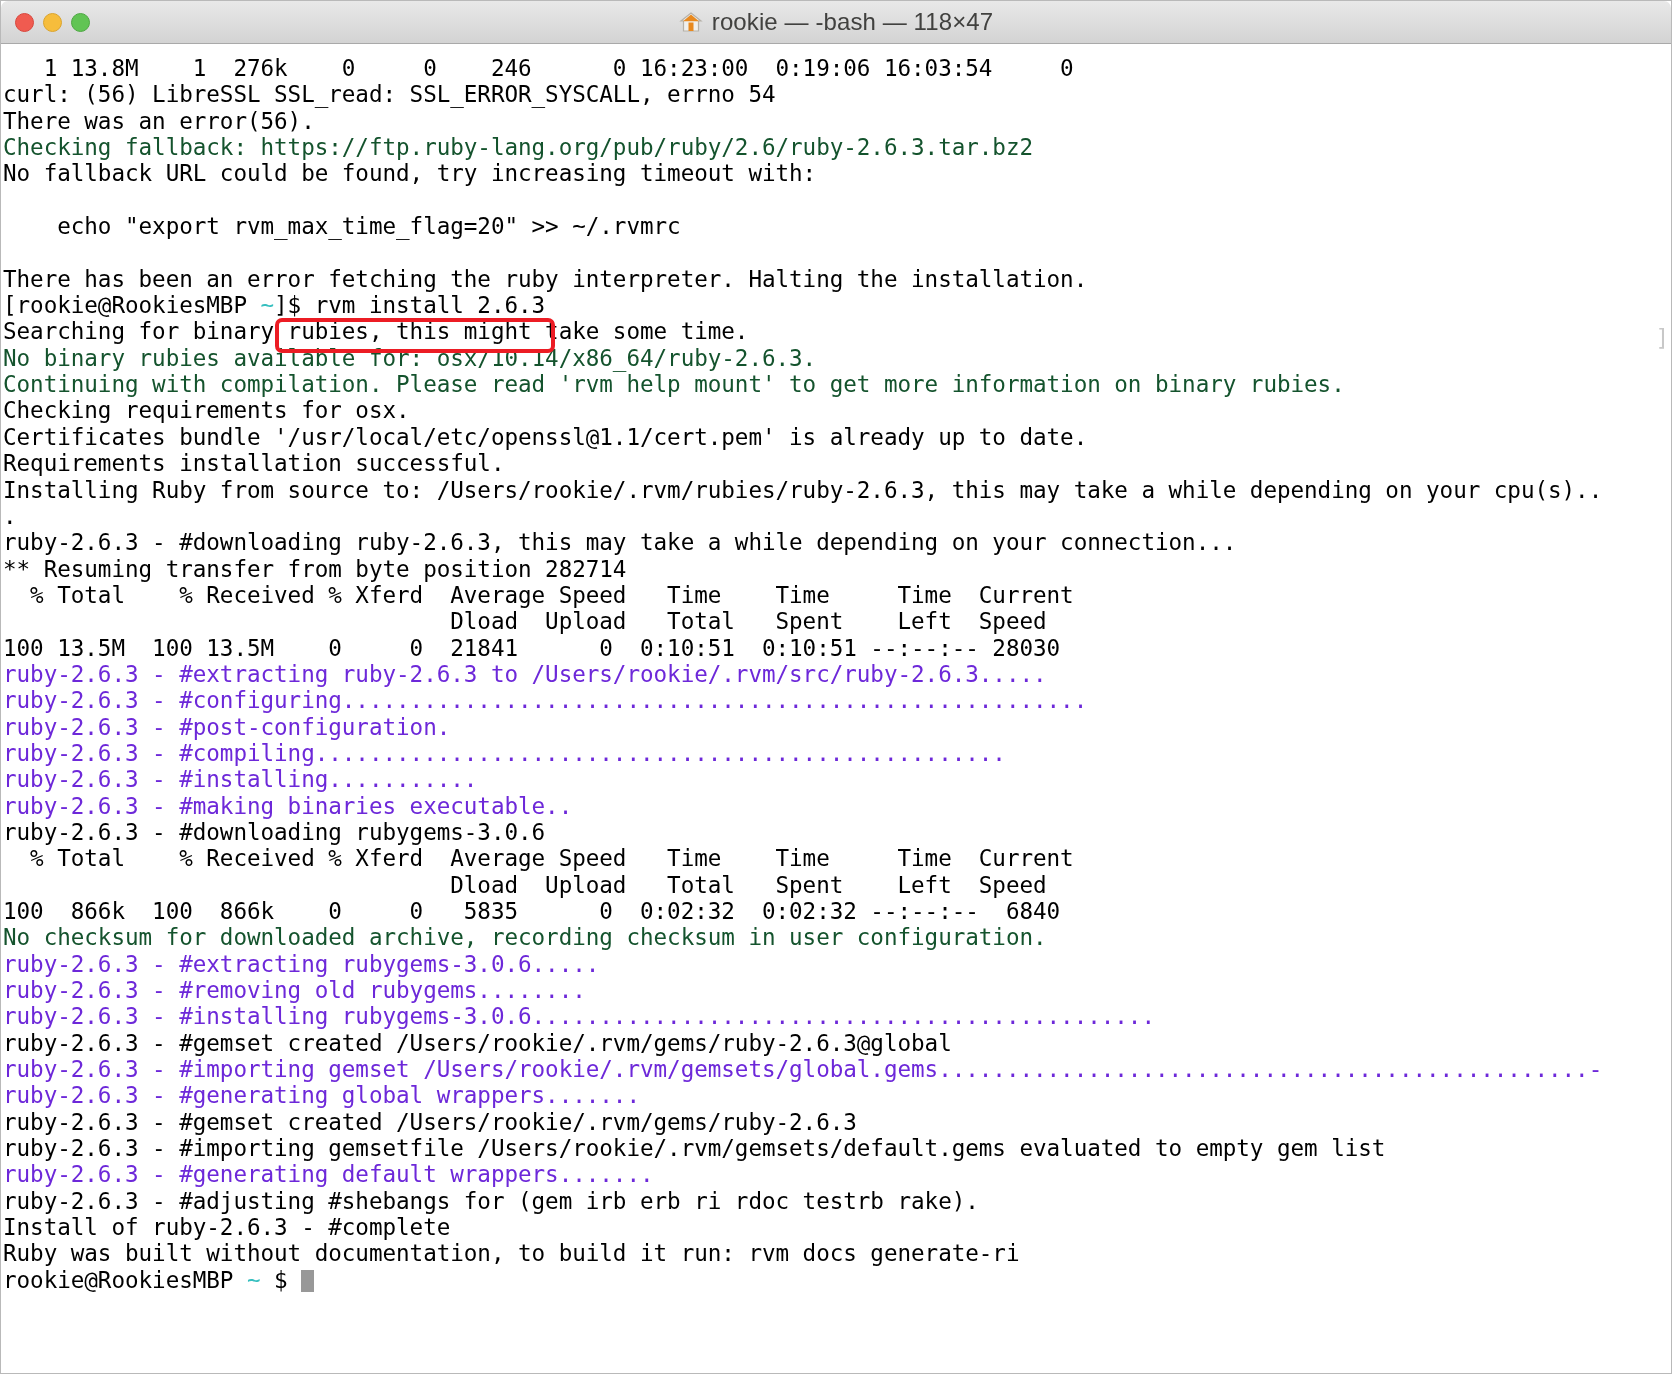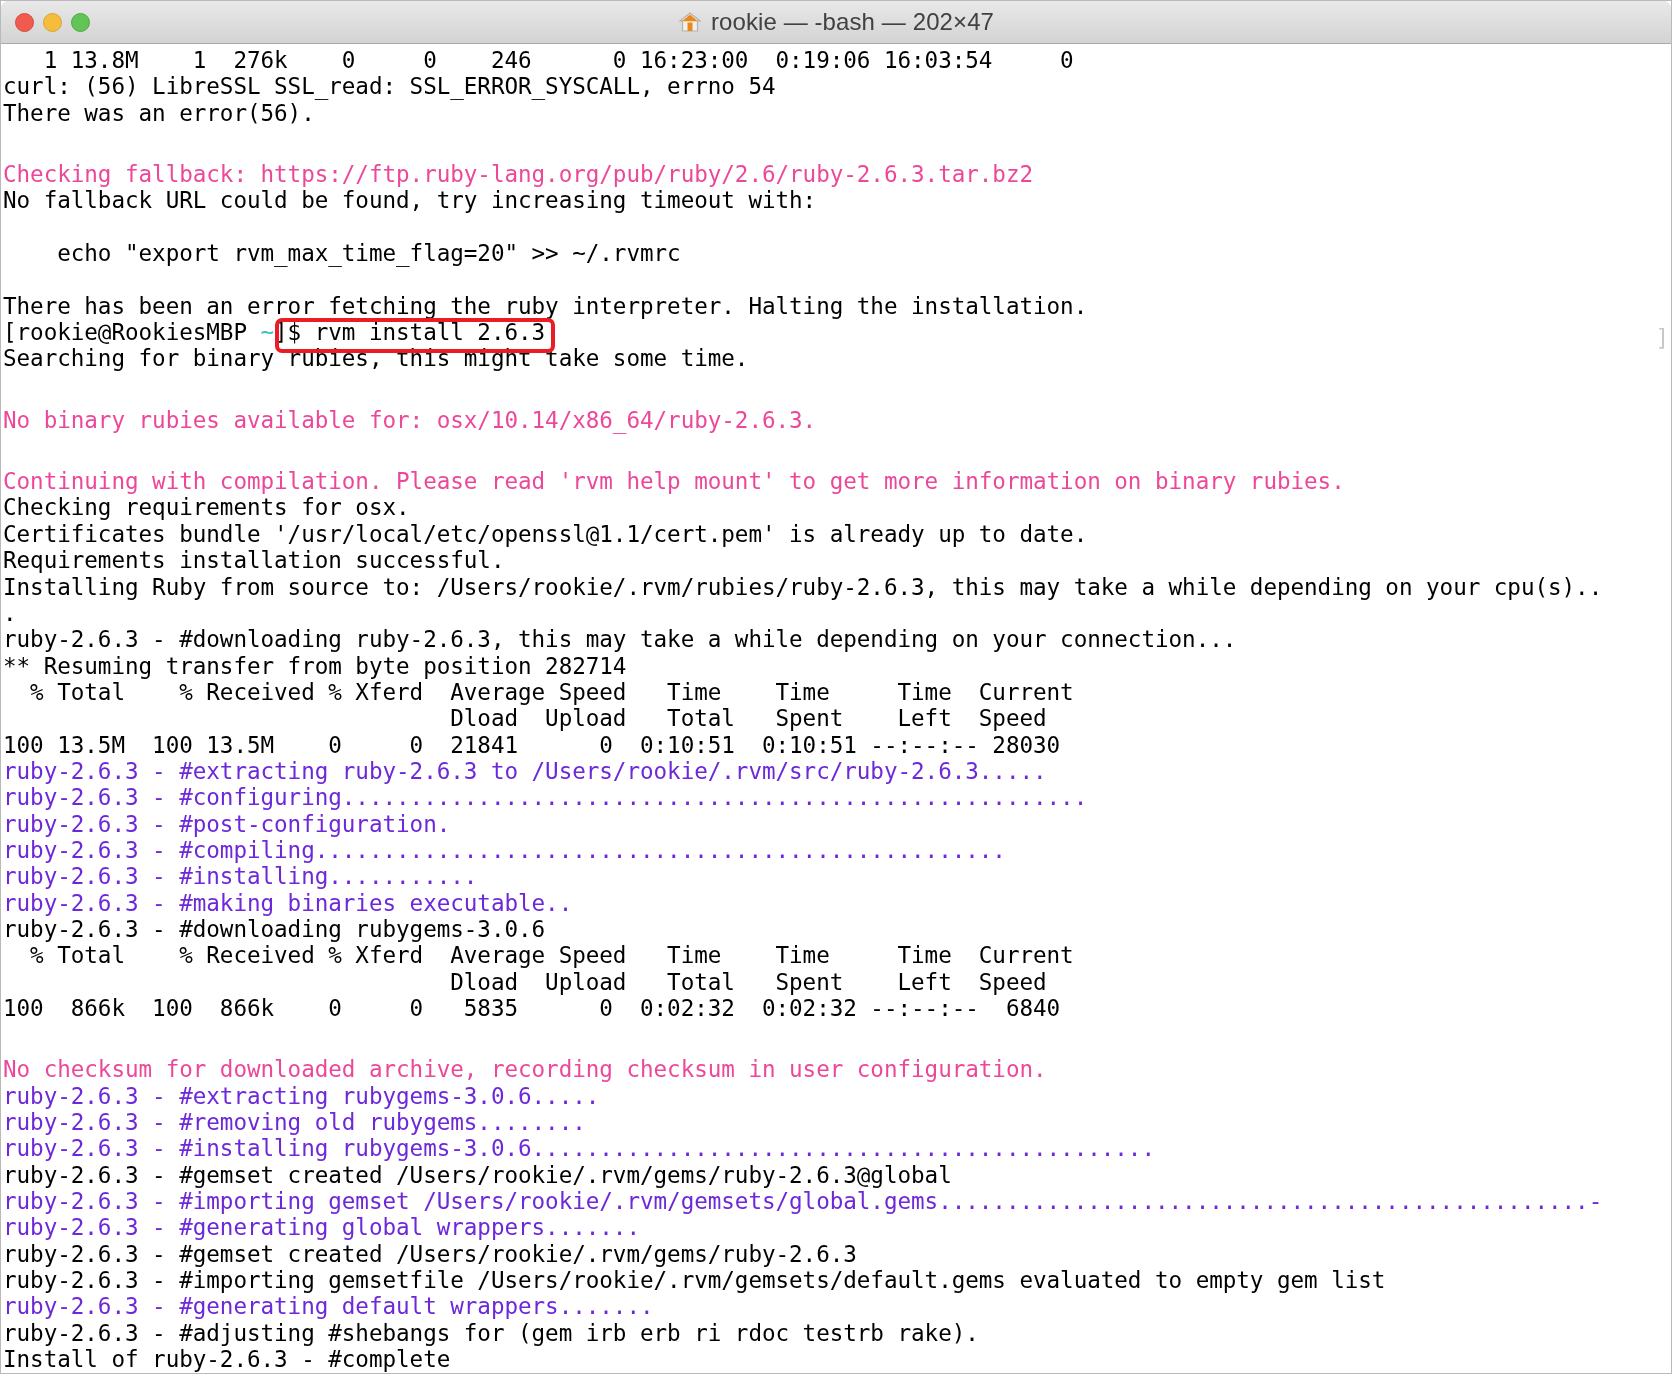--- a/index.html
+++ b/index.html
@@ -71,39 +71,39 @@
     letter-spacing: 0.1px;
   }
   .home-icon { display: block; }
 
   
   .term {
     flex: 1 1 auto;
     background: #ffffff;
     position: relative;
     overflow: hidden;
-    padding: 0 0 0 2px;
+    padding: 8px 0 0 2px;
   }
   .lines {
     position: relative;
     font-family: "DejaVu Sans Mono", monospace;
     font-size: 22.6px;
     line-height: 26.35px;
     letter-spacing: -0.05px;
     white-space: pre;
     color: #000000;
     padding-top: 3px;
   }
   .line {
     height: 26.35px;
     white-space: pre;
   }
   .c-white  { color: #000000; }
   .c-red    { color: #000000; }
-  .c-yellow { color: #ec4899; margin-top: 35px; }
+  .c-yellow { color: #14532d; }
   .c-green  { color: #6d28d9; }
   .c-cyan   { color: #36bfbf; }
 
   
   .cmd-highlight {
     position: absolute;
     left: 274px;
     top: 274px;
     width: 280px;
     height: 35px;
@@ -139,21 +139,21 @@
       <span class="dot dot-close"></span>
       <span class="dot dot-min"></span>
       <span class="dot dot-max"></span>
     </div>
     <div class="title-center">
       <svg class="home-icon" width="24" height="24" viewBox="0 0 24 24">
         <path d="M12 3 L22 11 L19.5 11 L19.5 21 L4.5 21 L4.5 11 L2 11 Z" fill="#f0f0ee" stroke="#b6b1a8" stroke-width="1.2"></path>
         <rect x="9.5" y="12.5" width="5" height="8.5" fill="#e8891f"></rect>
         <path d="M12 4.6 L20 11.2 L4 11.2 Z" fill="#e8891f"></path>
       </svg>
-      <span class="title-text">rookie — -bash — 202×47</span>
+      <span class="title-text">rookie — -bash — 118×47</span>
     </div>
   </div>
 
   <div class="term">
     <div class="lines" id="lines"><div class="line c-white">   1 13.8M    1  276k    0     0    246      0 16:23:00  0:19:06 16:03:54     0</div><div class="line c-white">curl: (56) LibreSSL SSL_read: SSL_ERROR_SYSCALL, errno 54</div><div class="line c-red">There was an error(56).</div><div class="line c-yellow">Checking fallback: https://ftp.ruby-lang.org/pub/ruby/2.6/ruby-2.6.3.tar.bz2</div><div class="line c-red">No fallback URL could be found, try increasing timeout with:</div><div class="line c-white"></div><div class="line c-white">    echo "export rvm_max_time_flag=20" &gt;&gt; ~/.rvmrc</div><div class="line c-white"></div><div class="line c-red">There has been an error fetching the ruby interpreter. Halting the installation.</div><div class="line"><span class="c-white">[rookie@RookiesMBP </span><span class="c-cyan">~</span><span class="c-white">]$ </span><span class="c-white">rvm install 2.6.3</span></div><div class="line c-white">Searching for binary rubies, this might take some time.</div><div class="line c-yellow">No binary rubies available for: osx/10.14/x86_64/ruby-2.6.3.</div><div class="line c-yellow">Continuing with compilation. Please read 'rvm help mount' to get more information on binary rubies.</div><div class="line c-white">Checking requirements for osx.</div><div class="line c-white">Certificates bundle '/usr/local/etc/openssl@1.1/cert.pem' is already up to date.</div><div class="line c-white">Requirements installation successful.</div><div class="line c-white">Installing Ruby from source to: /Users/rookie/.rvm/rubies/ruby-2.6.3, this may take a while depending on your cpu(s)..</div><div class="line c-white">.</div><div class="line c-white">ruby-2.6.3 - #downloading ruby-2.6.3, this may take a while depending on your connection...</div><div class="line c-white">** Resuming transfer from byte position 282714</div><div class="line c-white">  % Total    % Received % Xferd  Average Speed   Time    Time     Time  Current</div><div class="line c-white">                                 Dload  Upload   Total   Spent    Left  Speed</div><div class="line c-white">100 13.5M  100 13.5M    0     0  21841      0  0:10:51  0:10:51 --:--:-- 28030</div><div class="line c-green">ruby-2.6.3 - #extracting ruby-2.6.3 to /Users/rookie/.rvm/src/ruby-2.6.3.....</div><div class="line c-green">ruby-2.6.3 - #configuring.......................................................</div><div class="line c-green">ruby-2.6.3 - #post-configuration.</div><div class="line c-green">ruby-2.6.3 - #compiling...................................................</div><div class="line c-green">ruby-2.6.3 - #installing...........</div><div class="line c-green">ruby-2.6.3 - #making binaries executable..</div><div class="line c-white">ruby-2.6.3 - #downloading rubygems-3.0.6</div><div class="line c-white">  % Total    % Received % Xferd  Average Speed   Time    Time     Time  Current</div><div class="line c-white">                                 Dload  Upload   Total   Spent    Left  Speed</div><div class="line c-white">100  866k  100  866k    0     0   5835      0  0:02:32  0:02:32 --:--:--  6840</div><div class="line c-yellow">No checksum for downloaded archive, recording checksum in user configuration.</div><div class="line c-green">ruby-2.6.3 - #extracting rubygems-3.0.6.....</div><div class="line c-green">ruby-2.6.3 - #removing old rubygems........</div><div class="line c-green">ruby-2.6.3 - #installing rubygems-3.0.6..............................................</div><div class="line c-white">ruby-2.6.3 - #gemset created /Users/rookie/.rvm/gems/ruby-2.6.3@global</div><div class="line c-green">ruby-2.6.3 - #importing gemset /Users/rookie/.rvm/gemsets/global.gems................................................-</div><div class="line c-green">ruby-2.6.3 - #generating global wrappers.......</div><div class="line c-white">ruby-2.6.3 - #gemset created /Users/rookie/.rvm/gems/ruby-2.6.3</div><div class="line c-white">ruby-2.6.3 - #importing gemsetfile /Users/rookie/.rvm/gemsets/default.gems evaluated to empty gem list</div><div class="line c-green">ruby-2.6.3 - #generating default wrappers.......</div><div class="line c-white">ruby-2.6.3 - #adjusting #shebangs for (gem irb erb ri rdoc testrb rake).</div><div class="line c-white">Install of ruby-2.6.3 - #complete</div><div class="line c-white">Ruby was built without documentation, to build it run: rvm docs generate-ri</div><div class="line"><span class="c-white">rookie@RookiesMBP </span><span class="c-cyan">~</span><span class="c-white"> $ </span><span class="cursor-block"></span></div></div>
     <div class="cmd-highlight"></div>
     <div class="right-bracket">]</div>
   </div>
 
 </div>

